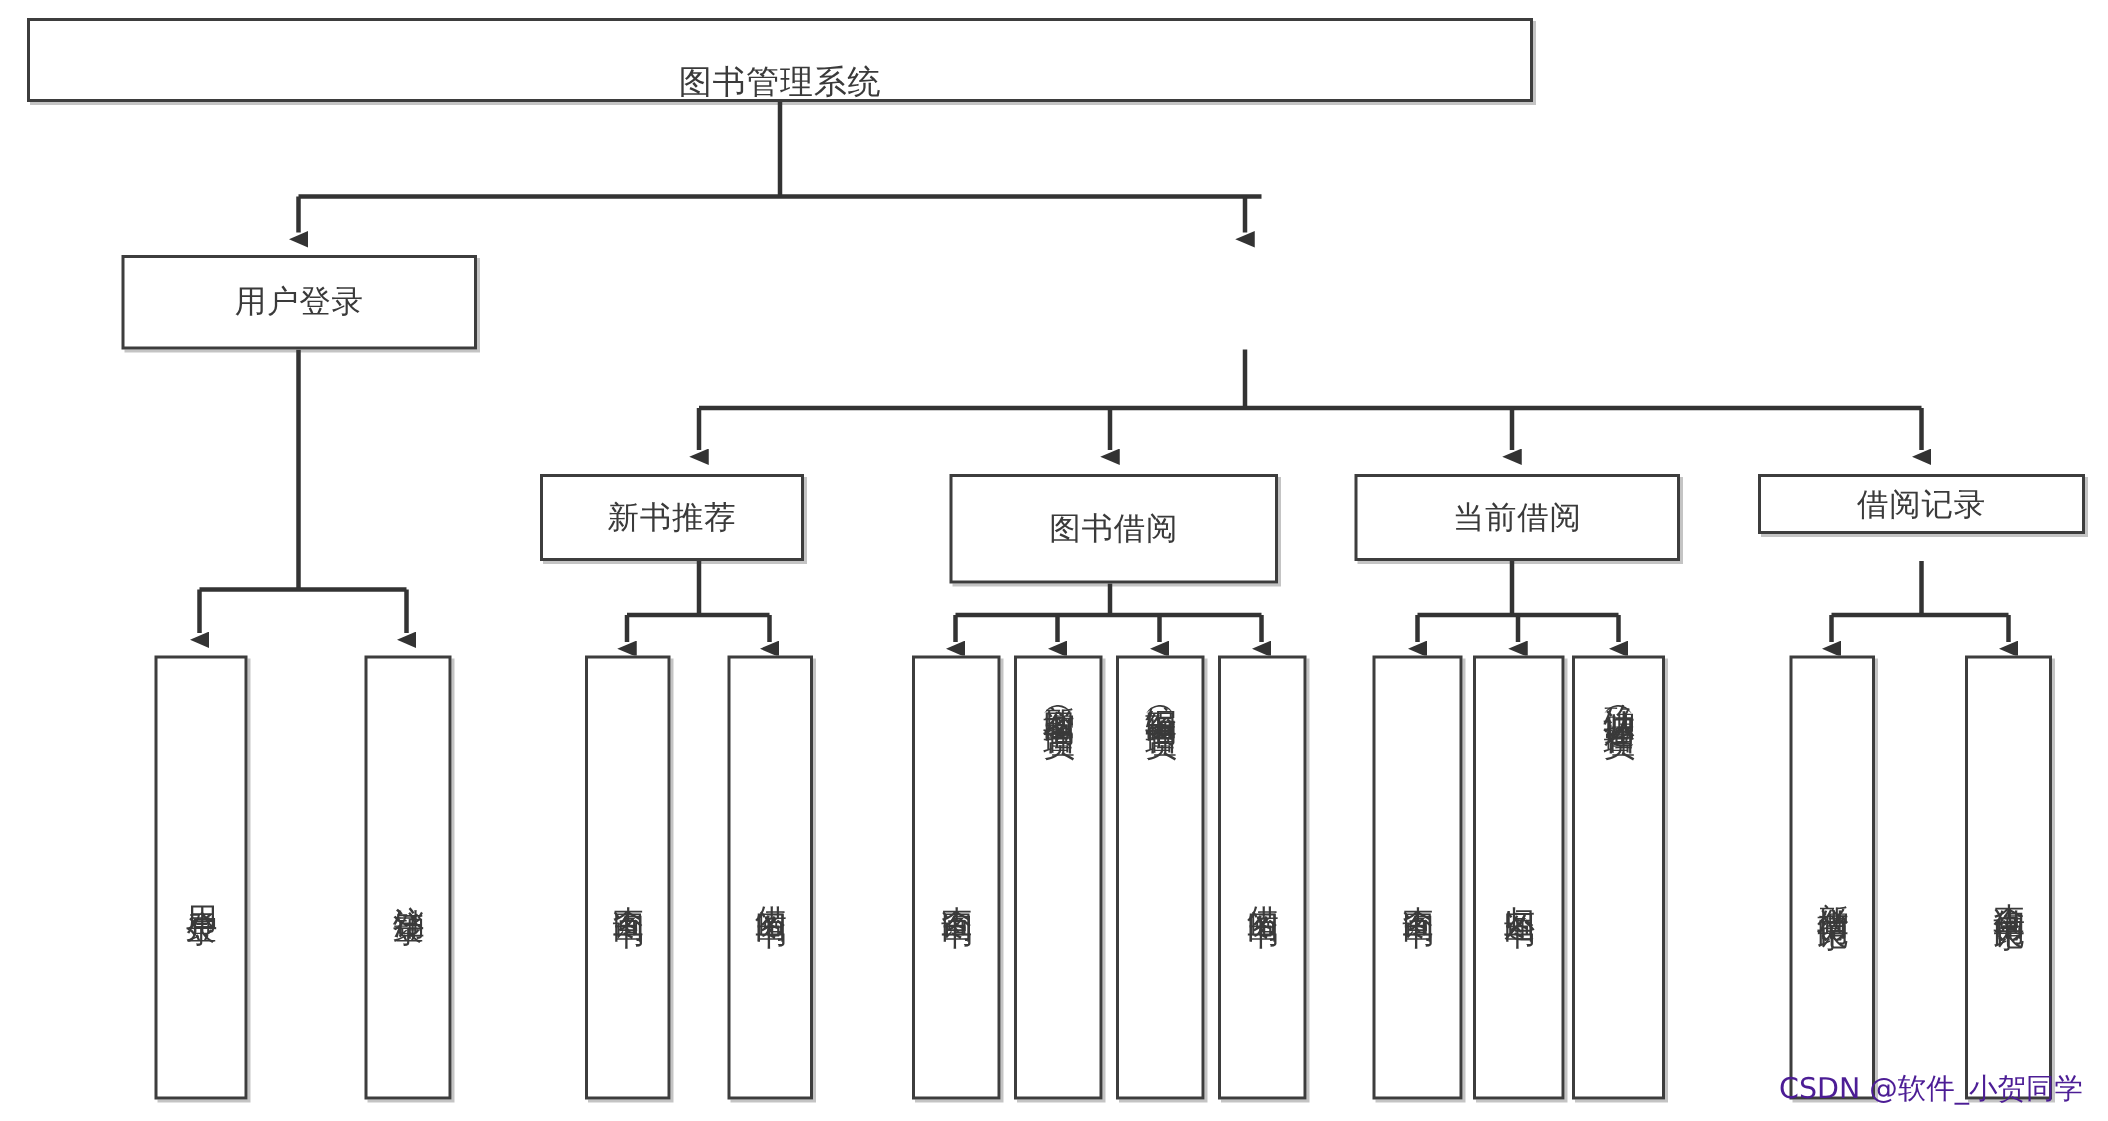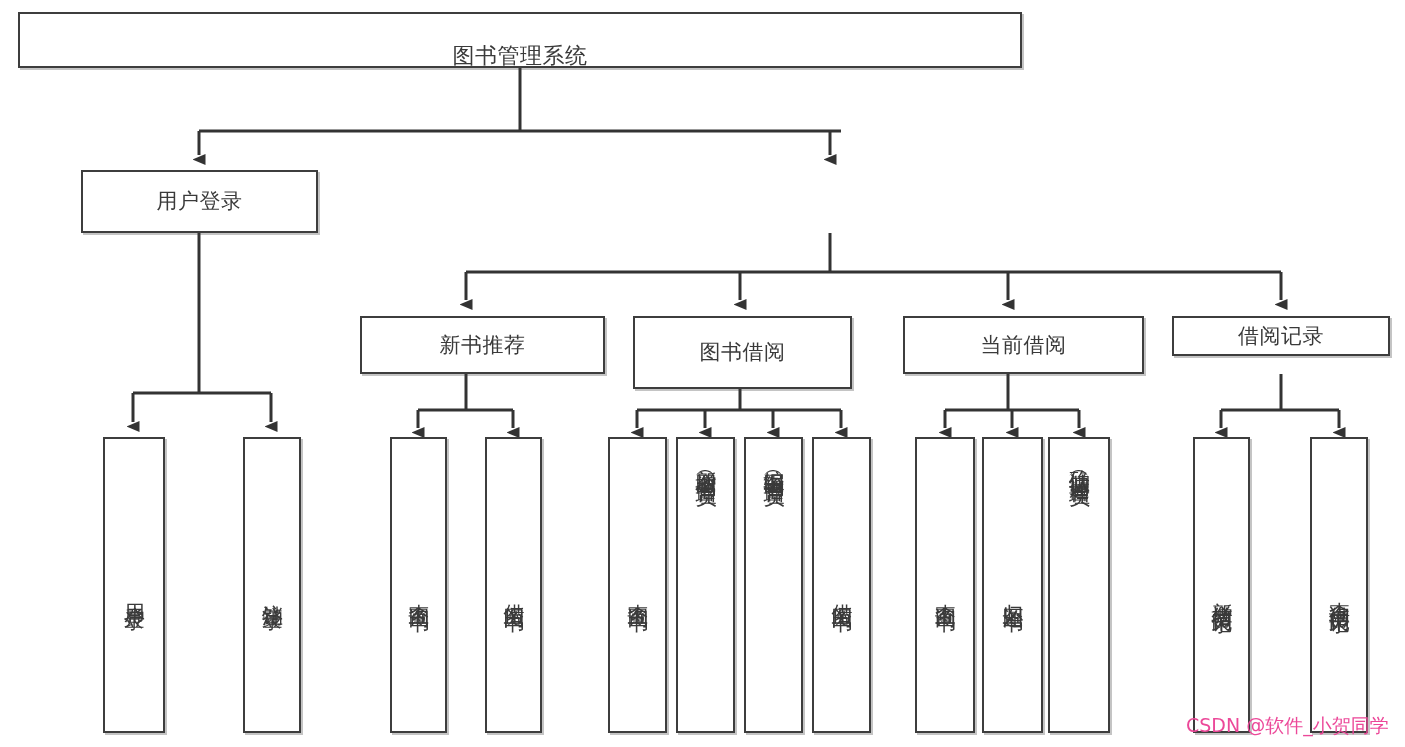--- a/index.html
+++ b/index.html
@@ -61,21 +61,21 @@
     line-height: 1;
   }
   .node.vertical.mid .label {
     align-self: center;
   }
   #watermark {
     position: absolute;
     left: 1186px;
     top: 713px;
     font-size: 19px;
-    color: #ec4899;
+    color: #4c1d95;
     white-space: nowrap;
     z-index: 5;
     font-family: "DejaVu Sans", "Liberation Sans", sans-serif;
   }
 </style>
 </head>
 <body>
 
 <div id="canvas">
 
@@ -130,27 +130,27 @@
   </svg>
 
   <div class="node root horizontal" style="left:18px; top:12px; width:1004px; height:56px;">
     <span class="label">图书管理系统</span>
   </div>
 
   <div class="node horizontal" style="left:81px; top:170px; width:237px; height:63px;">
     <span class="label">用户登录</span>
   </div>
 
-  <div class="node horizontal" style="left:360px; top:316px; width:245px; height:58px;">
+  <div class="node horizontal" style="left:360px; top:316px; width:176px; height:58px;">
     <span class="label">新书推荐</span>
   </div>
   <div class="node horizontal" style="left:633px; top:316px; width:219px; height:73px;">
     <span class="label">图书借阅</span>
   </div>
-  <div class="node horizontal" style="left:903px; top:316px; width:241px; height:58px;">
+  <div class="node horizontal" style="left:903px; top:316px; width:217px; height:58px;">
     <span class="label">当前借阅</span>
   </div>
   <div class="node horizontal" style="left:1172px; top:316px; width:218px; height:40px;">
     <span class="label">借阅记录</span>
   </div>
 
   <div class="node vertical mid" style="left:103px; top:437px; width:62px; height:296px;">
     <span class="label">用户登录</span>
   </div>
   <div class="node vertical mid" style="left:243px; top:437px; width:58px; height:296px;">

